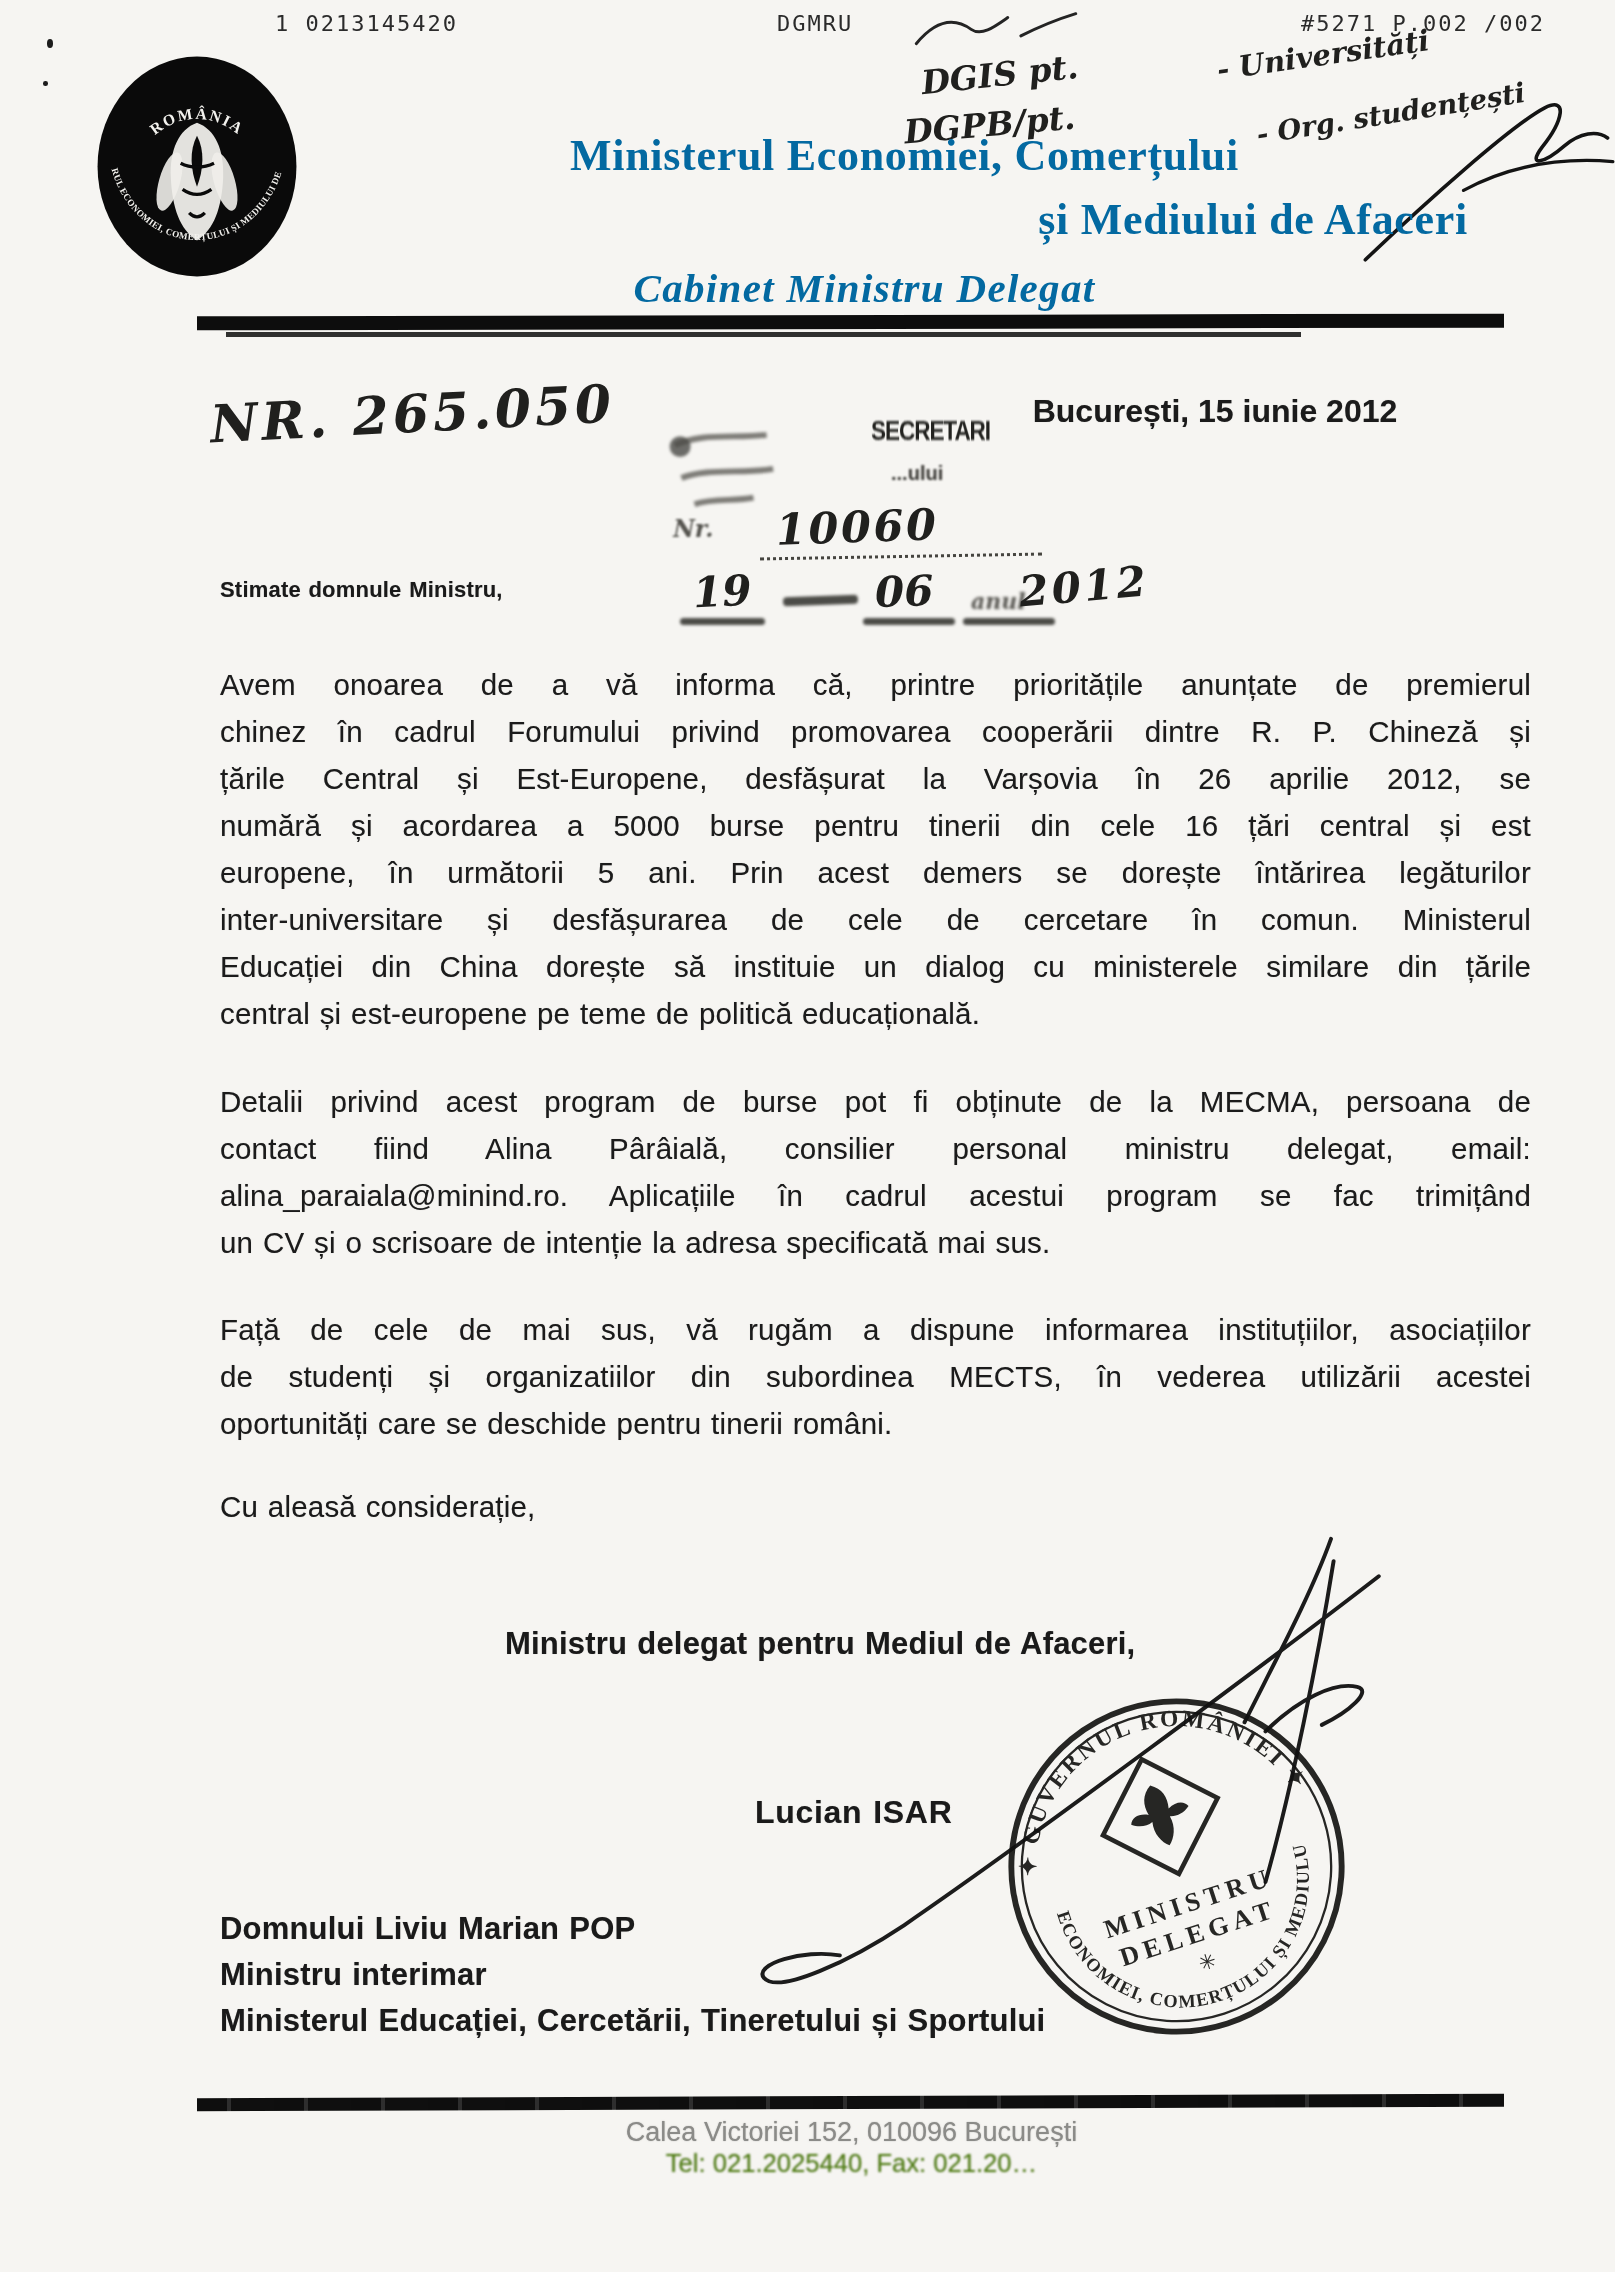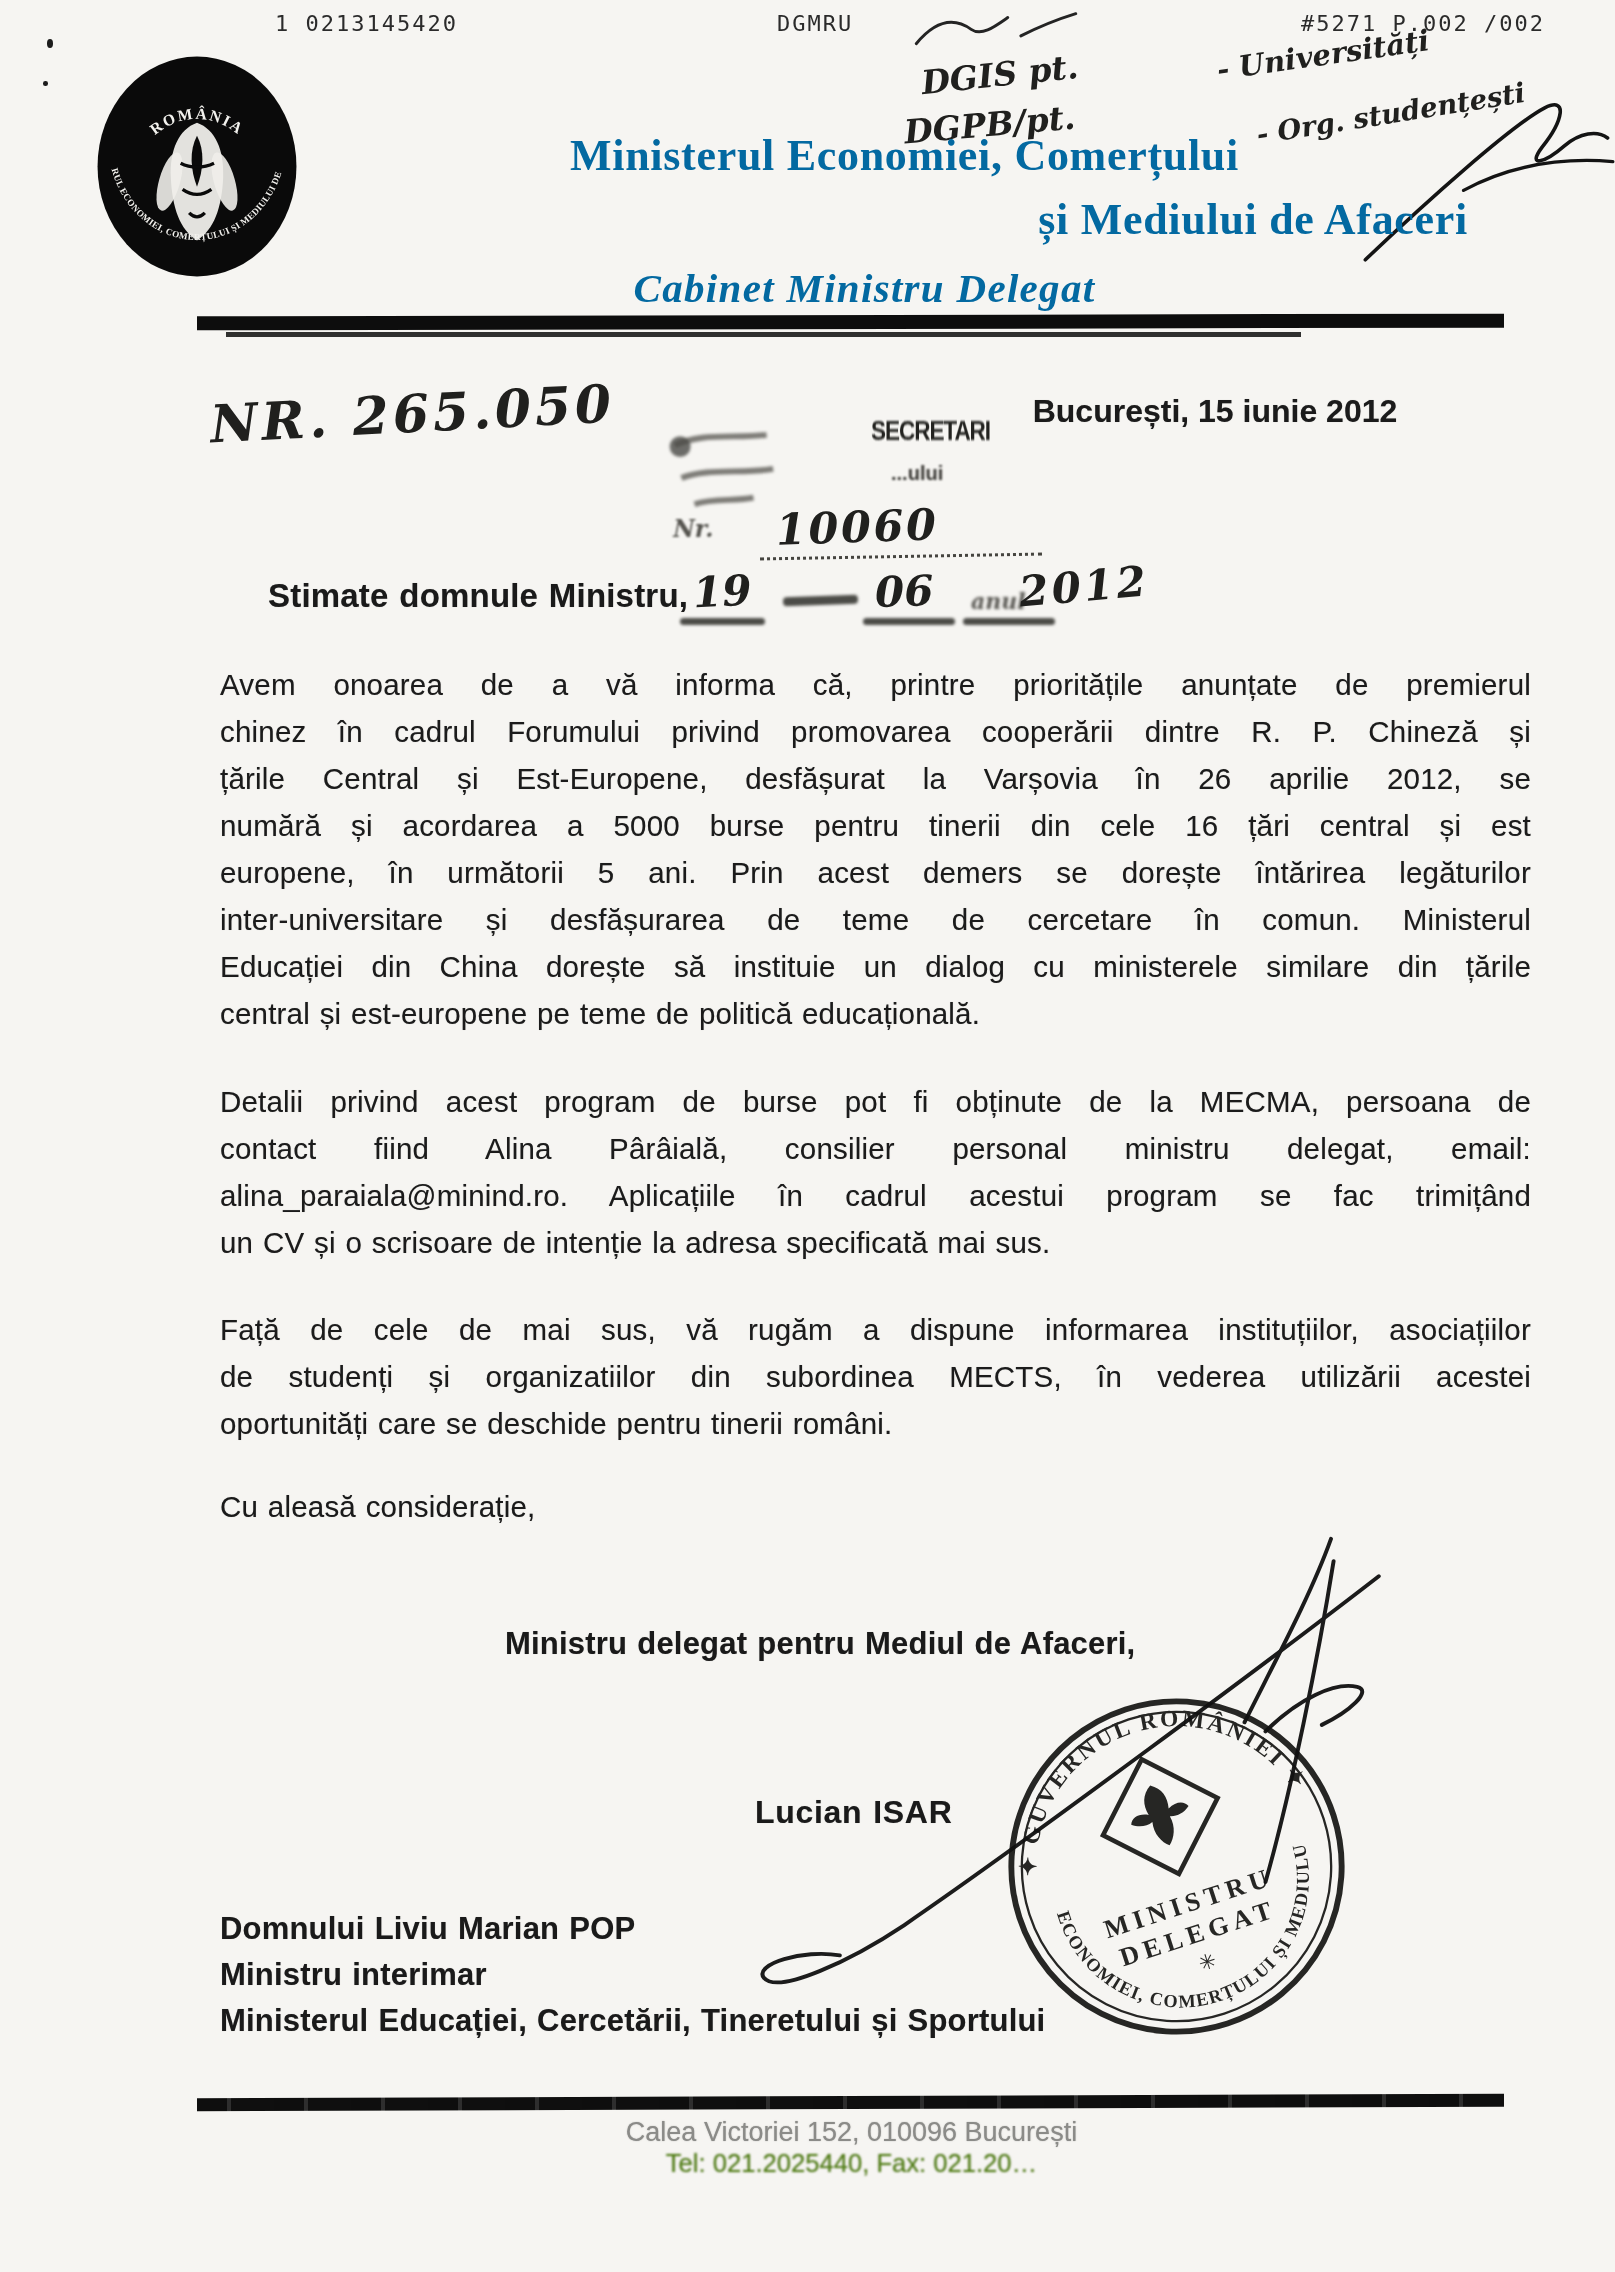--- a/index.html
+++ b/index.html
@@ -93,29 +93,29 @@
     <div class="abs hand" style="left:38px;top:161px;font-size:42px;transform:rotate(-3deg);">19</div>
     <div class="abs smudge blur2" style="left:25px;top:212px;width:85px;height:7.2px;"></div>
     <div class="abs smudge blur2" style="left:128px;top:190px;width:75px;height:9.2px;transform:rotate(-2deg);"></div>
     <div class="abs hand" style="left:220px;top:161px;font-size:42px;transform:rotate(-2deg);">06</div>
     <div class="abs smudge blur2" style="left:208px;top:212px;width:92px;height:7.2px;"></div>
     <div class="abs hand blur2" style="left:316px;top:182px;font-size:22px;color:#55544f;">anul</div>
     <div class="abs smudge blur2" style="left:308px;top:212px;width:92px;height:7.2px;"></div>
     <div class="abs hand" style="left:364px;top:156px;font-size:42px;letter-spacing:3.3px;transform:rotate(-5deg);">2012</div>
   </div>
 
-  <div class="abs b body-txt" style="left:220px;top:577px;font-size:33px;margin-left:48px;">Stimate domnule Ministru,</div>
+  <div class="abs b body-txt" style="left:220px;top:577px;font-size:22px;">Stimate domnule Ministru,</div>
 
   <div class="abs" style="left:220px;top:661px;">
     <div class="ln jl">Avem onoarea de a vă informa că, printre prioritățile anunțate de premierul</div>
     <div class="ln jl">chinez în cadrul Forumului privind promovarea cooperării dintre R. P. Chineză și</div>
     <div class="ln jl">țările Central și Est-Europene, desfășurat la Varșovia în 26 aprilie 2012, se</div>
     <div class="ln jl">numără și acordarea a 5000 burse pentru tinerii din cele 16 țări central și est</div>
     <div class="ln jl">europene, în următorii 5 ani. Prin acest demers se dorește întărirea legăturilor</div>
-    <div class="ln jl">inter-universitare și desfășurarea de teme de cercetare în comun. Ministerul</div>
+    <div class="ln jl">inter-universitare și desfășurarea de cele de cercetare în comun. Ministerul</div>
     <div class="ln jl">Educației din China dorește să instituie un dialog cu ministerele similare din țările</div>
     <div class="ln">central și est-europene pe teme de politică educațională.</div>
   </div>
 
   <div class="abs" style="left:220px;top:1078px;">
     <div class="ln jl">Detalii privind acest program de burse pot fi obținute de la MECMA, persoana de</div>
     <div class="ln jl">contact fiind Alina Pârâială, consilier personal ministru delegat, email:</div>
     <div class="ln jl">alina_paraiala@minind.ro. Aplicațiile în cadrul acestui program se fac trimițând</div>
     <div class="ln">un CV și o scrisoare de intenție la adresa specificată mai sus.</div>
   </div>

